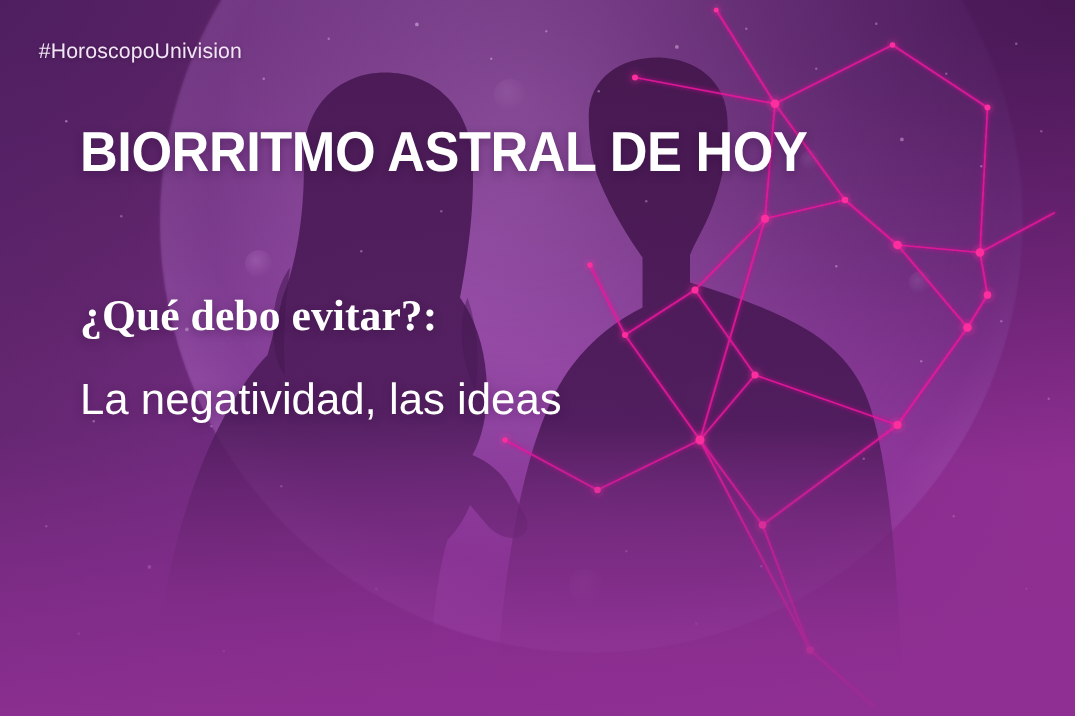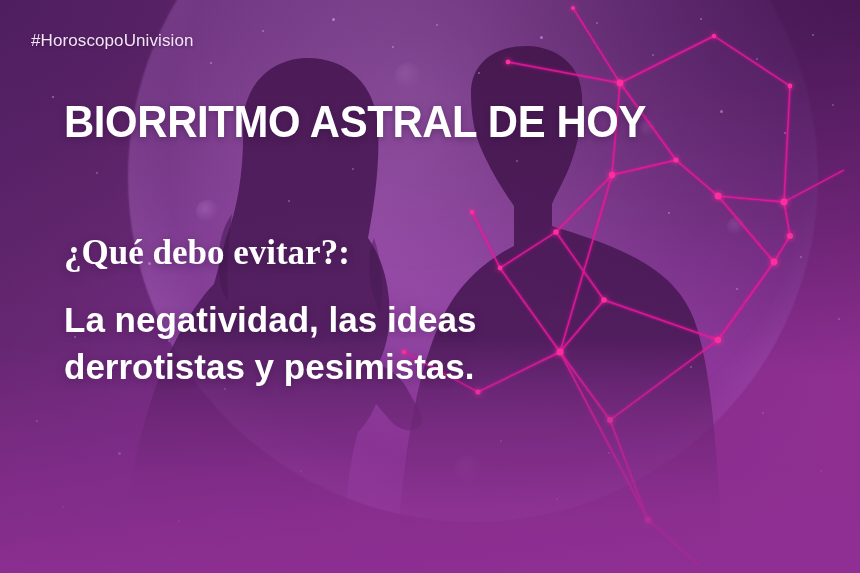--- a/index.html
+++ b/index.html
@@ -142,21 +142,21 @@
     text-shadow: 0 2px 8px rgba(46,12,58,0.38);
     font-family: Liberation Serif, serif;
   }
   #answer {
     position: absolute;
     left: 64px;
     top: 296px;
     width: 700px;
     font-size: 35px;
     line-height: 47px;
-    font-weight: 700;
+    font-weight: 400;
     color: #ffffff;
     text-shadow: 0 2px 8px rgba(46,12,58,0.34);
   }
   .answer-line { display: block; white-space: nowrap; }
 </style>
 </head>
 <body>
 
 <div id="card">
 
@@ -364,17 +364,16 @@
   </div>
 
   <div id="bottom-fade"></div>
 
   <div id="text-block">
     <div id="hashtag">#HoroscopoUnivision</div>
     <div id="headline">BIORRITMO ASTRAL DE HOY</div>
     <div id="question">¿Qué debo evitar?:</div>
     <div id="answer">
       <span class="answer-line">La negatividad, las ideas</span>
-      <span class="answer-line">derrotistas y pesimistas.</span>
     </div>
   </div>
 
 </div>
 
 </body></html>

